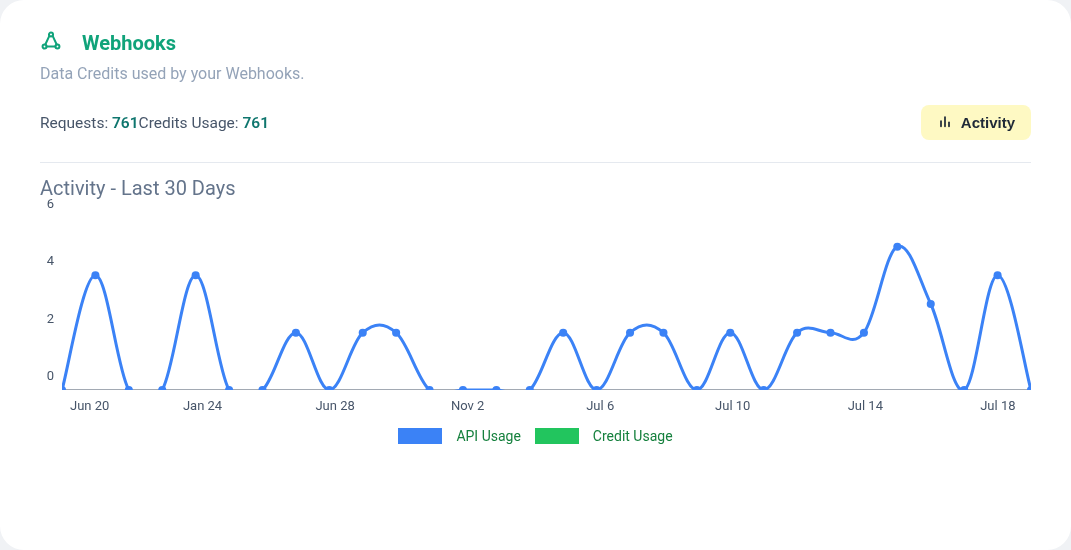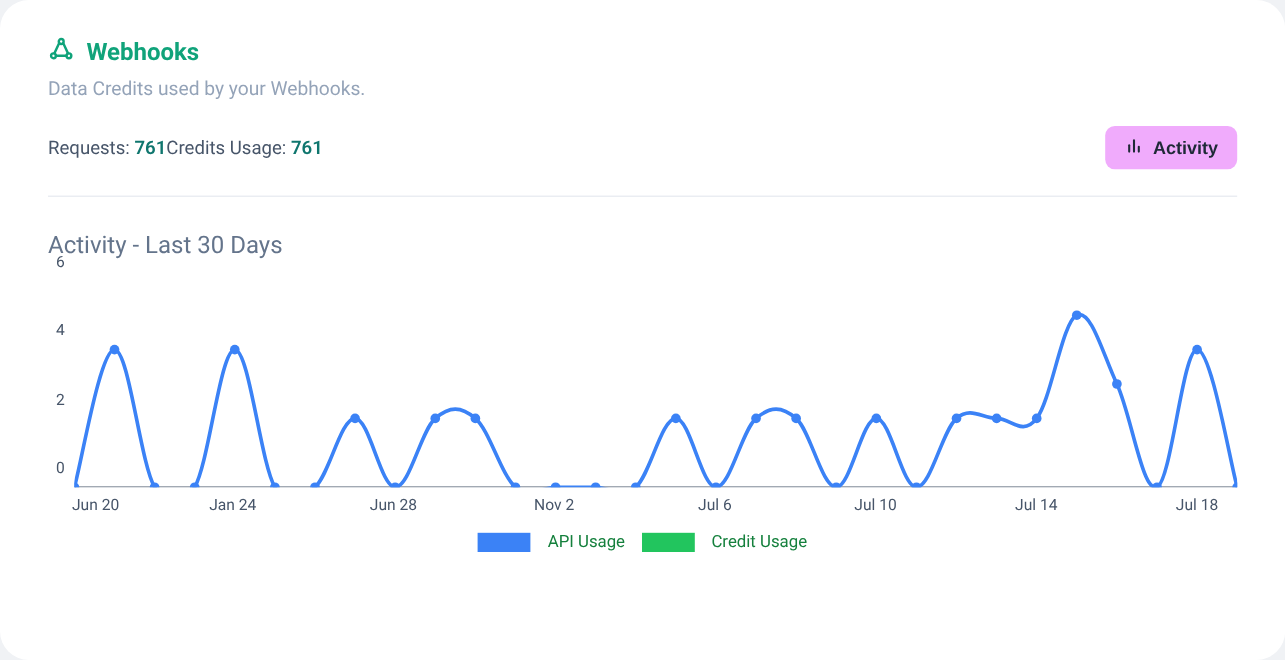--- a/index.html
+++ b/index.html
@@ -9,53 +9,53 @@
     background:#f0f2f5;
     font-family: -apple-system, BlinkMacSystemFont, "Segoe UI", Roboto, "Helvetica Neue", Arial, sans-serif;
     color:#334155;
   }
   .card {
     position:absolute; inset:0;
     background:#ffffff;
     border-radius:24px;
     padding:30px 40px 24px 40px;
   }
-  .header-row { display:flex; align-items:center; gap:10px; }
+  .header-row { display:flex; align-items:center; gap:20px; }
   .header-row .title {
     color:#10a37a;
     font-weight:700;
     font-size:20px;
   }
   .subtitle {
     margin-top:8px;
     color:#94a3b8;
     font-size:16px;
   }
   .stats-row {
     margin-top:22px;
     display:flex; align-items:center;
     justify-content:space-between;
   }
   .stats-left { display:flex; color:#475569; font-size:15.5px; }
   .stats-left .val { color:#0f766e; font-weight:600; }
   .activity-btn {
     display:inline-flex; align-items:center; gap:8px;
-    background:#f0abfc;
+    background:#fef9c3;
     border-radius:8px;
     padding:8px 16px;
     font-size:15px; font-weight:600; color:#1f2937;
     cursor:pointer;
     border:none;
   }
   .divider {
     margin-top:22px;
     height:1px; background:#e5e9ef;
   }
   .chart-title {
-    margin-top:28px;
+    margin-top:13px;
     color:#64748b;
     font-size:20px;
   }
   .chart-wrap {
     position:relative;
     margin-top:18px;
     height:200px;
   }
   .chart-inner {
     position:absolute;
@@ -63,21 +63,21 @@
   }
   .y-labels {
     position:absolute; left:0; top:0; bottom:28px; width:22px;
   }
   .y-labels span {
     position:absolute; right:8px;
     font-size:13px; color:#475569;
     transform:translateY(-50%);
   }
   .x-labels {
-    position:absolute; left:20px; right:0; bottom:0; height:24px;
+    position:absolute; left:30px; right:0; bottom:0; height:24px;
   }
   .x-labels span {
     position:absolute; top:4px;
     font-size:13px; color:#475569;
     transform:translateX(-50%);
     white-space:nowrap;
   }
   .legend {
     display:flex; justify-content:center; align-items:center;
     gap:14px; margin-top:10px;

